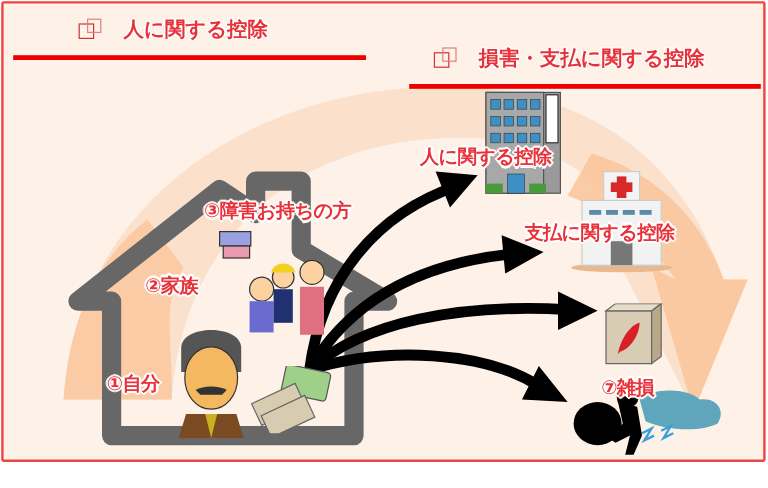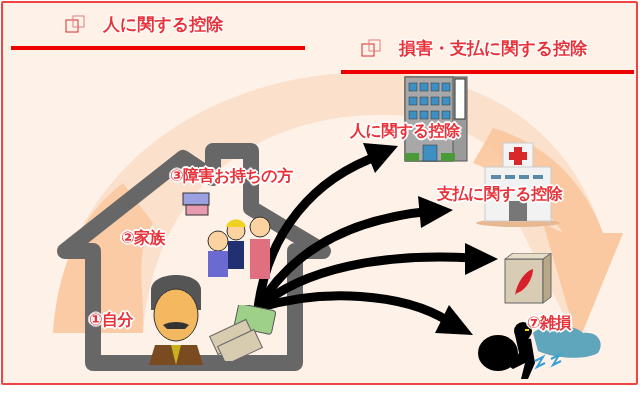--- a/index.html
+++ b/index.html
@@ -143,14 +143,14 @@
     <rect x="28" y="2" width="38" height="24" rx="3" fill="#9ed08a" stroke="#555" transform="rotate(12 47 14)"></rect>
     <rect x="4" y="22" width="40" height="20" fill="#d8ccb0" stroke="#666" transform="rotate(-25 24 32)"></rect>
     <rect x="12" y="32" width="40" height="20" fill="#d8ccb0" stroke="#666" transform="rotate(-25 32 42)"></rect>
   </svg>
 
   <div class="label" style="left:86px;top:307px">①自分</div>
   <div class="label" style="left:118px;top:225px">②家族</div>
   <div class="label" style="left:167px;top:163px">③障害お持ちの方</div>
   <div class="label" style="left:347px;top:118px">人に関する控除</div>
   <div class="label" style="left:434px;top:181px">支払に関する控除</div>
-  <div class="label" style="left:524px;top:310px">⑦雑損</div>
+  <div class="label" style="left:498px;top:310px">⑦雑損</div>
 </div>
 
 </body></html>

